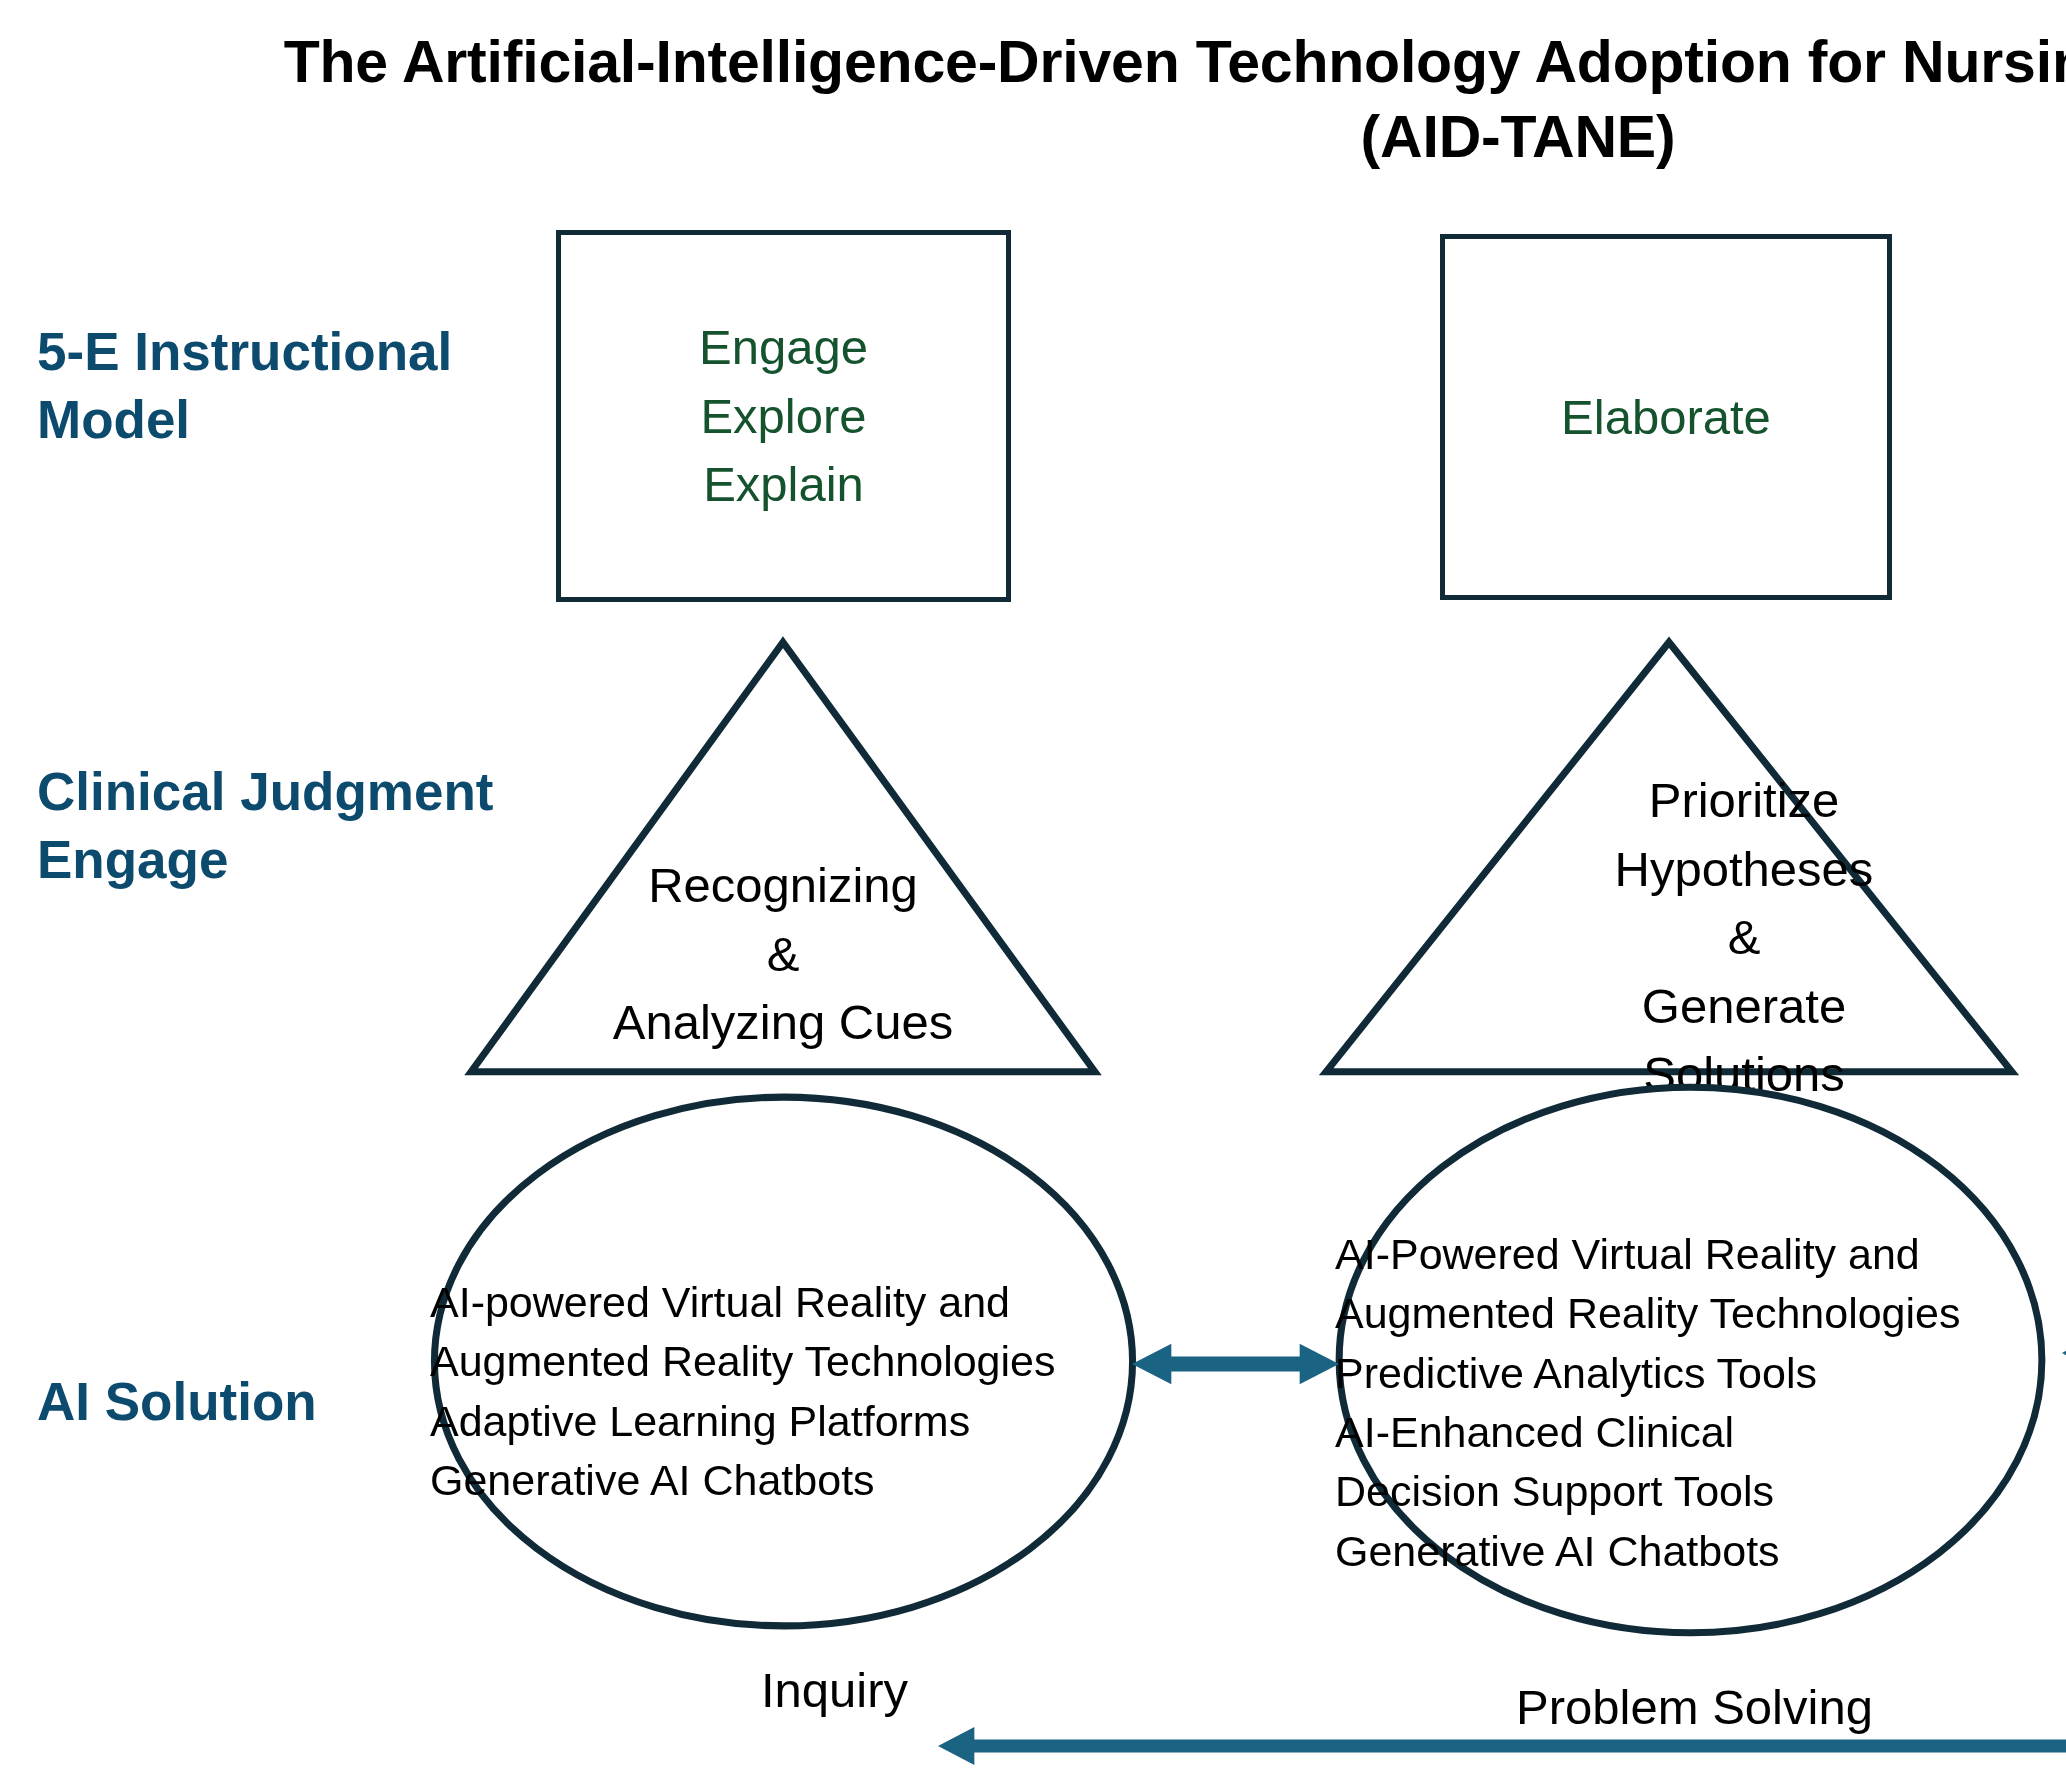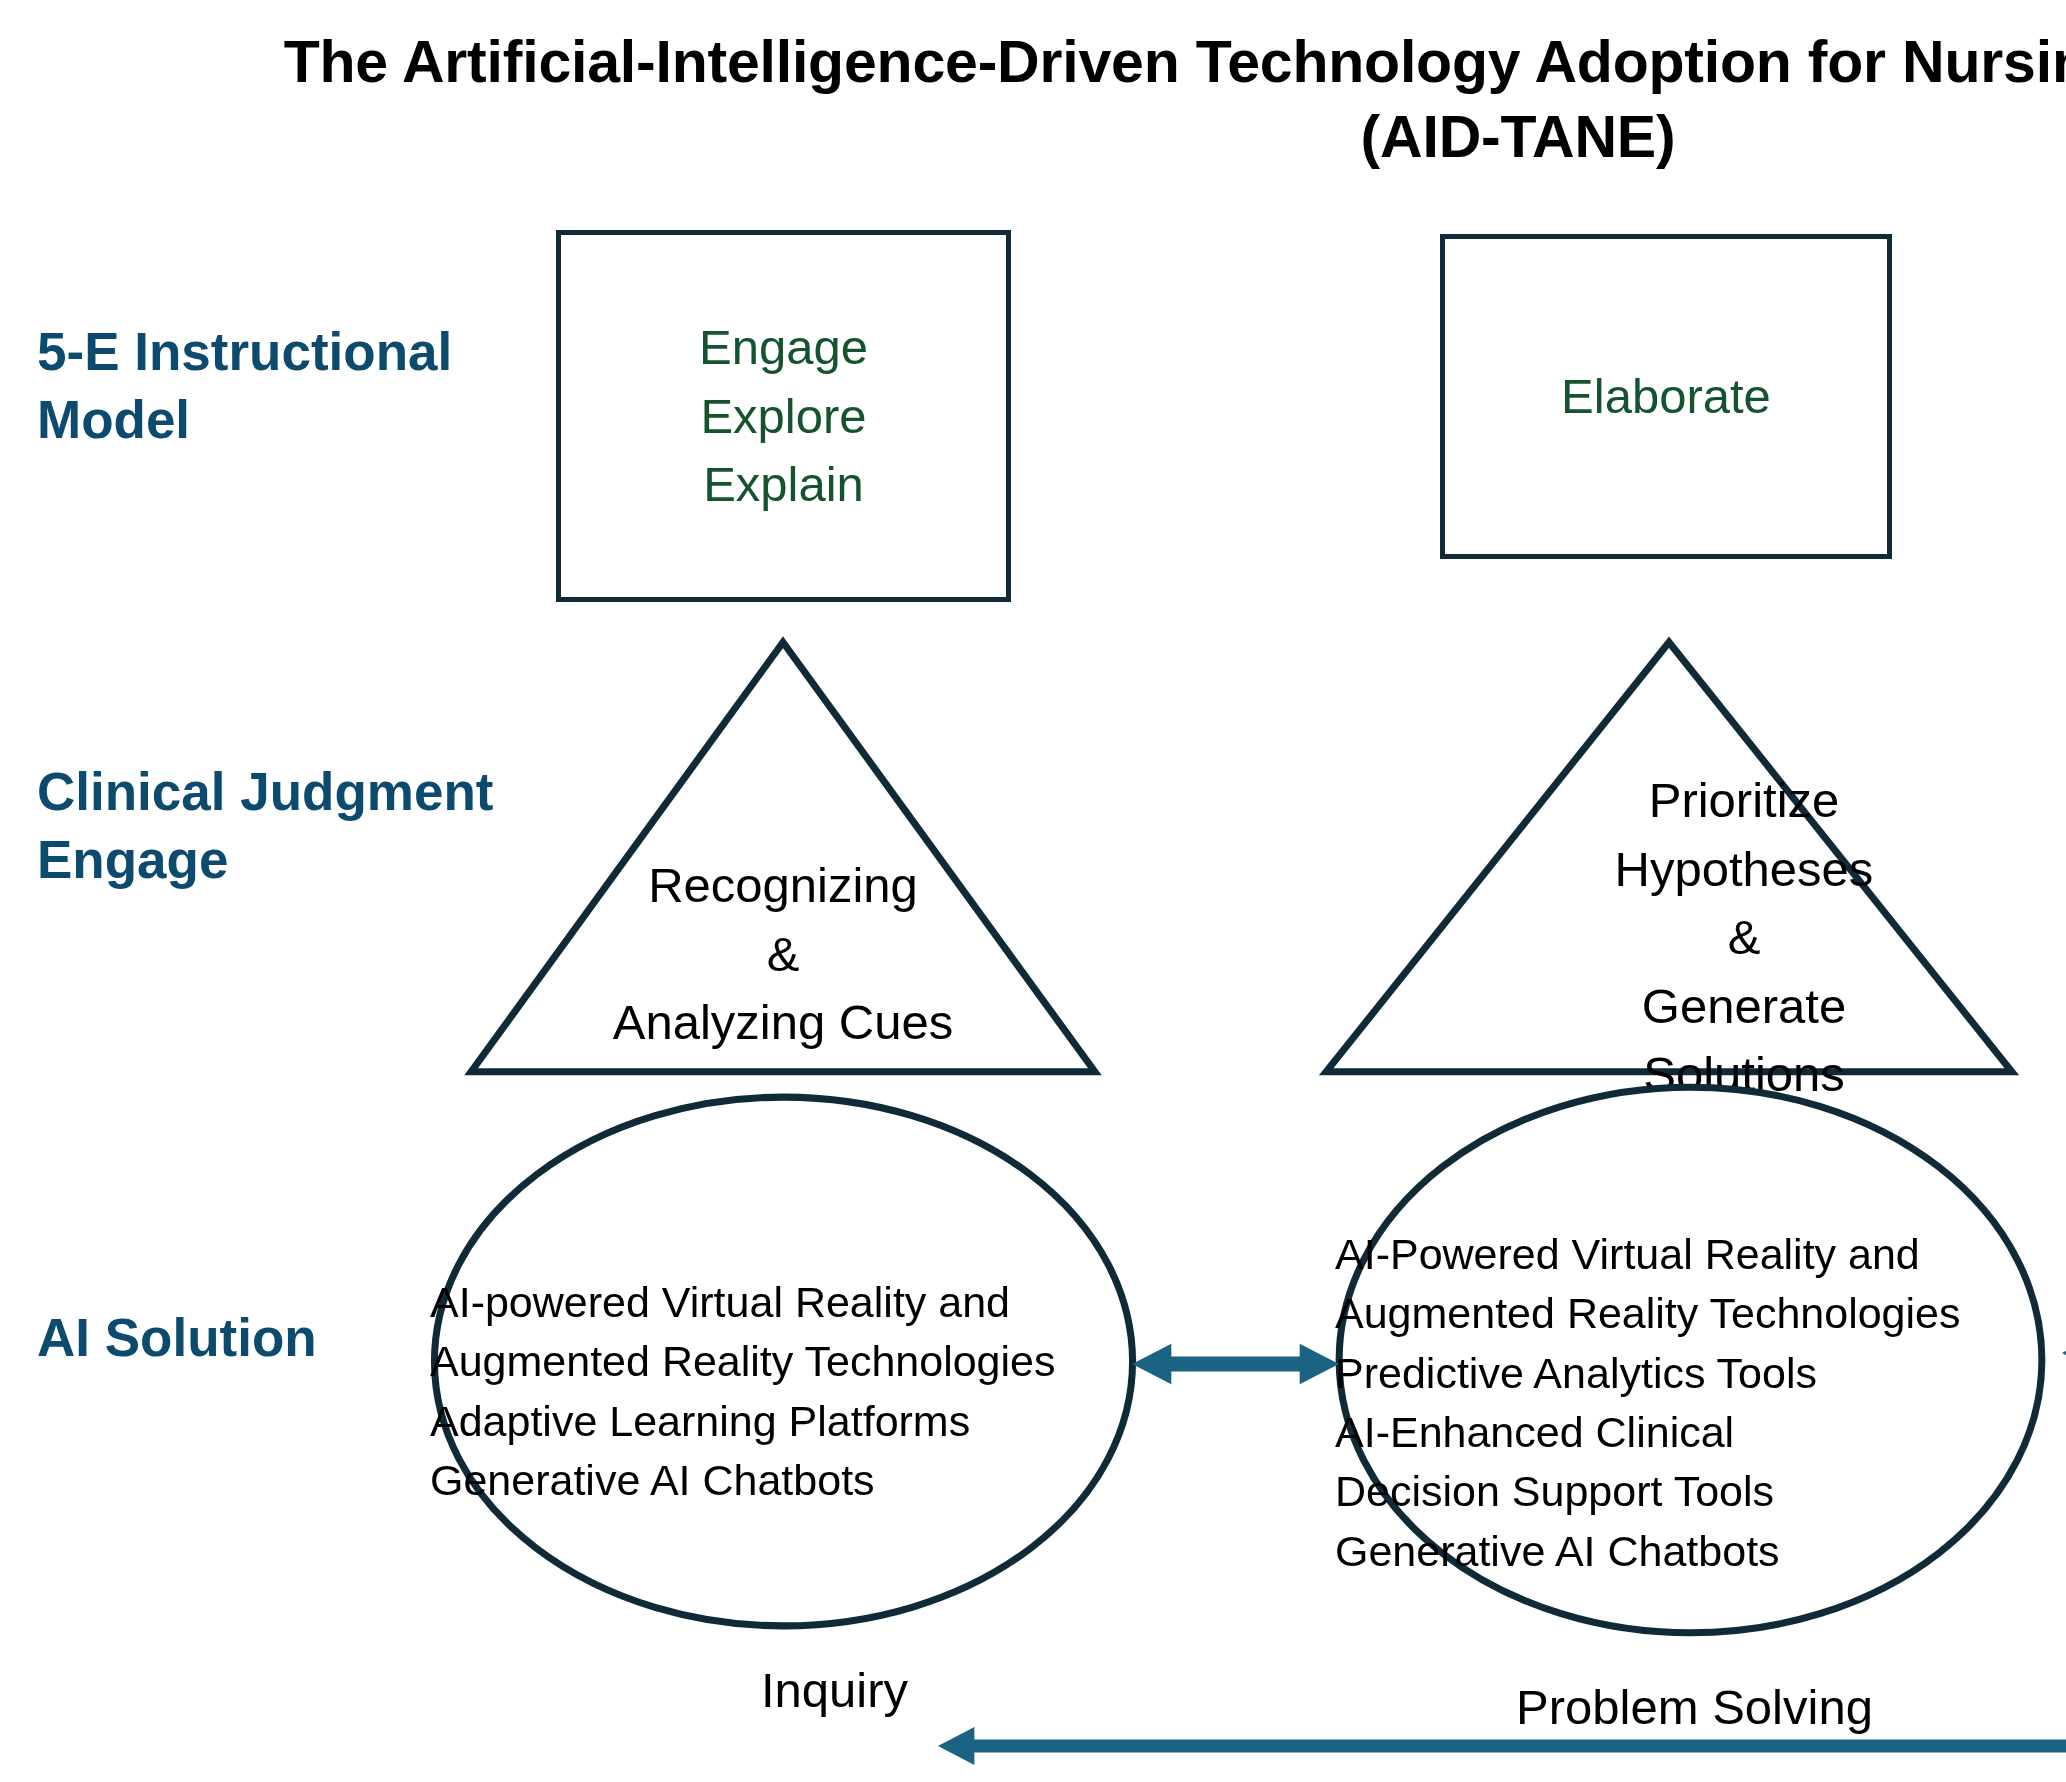--- a/index.html
+++ b/index.html
@@ -39,39 +39,39 @@
     position: absolute;
     font-weight: bold;
     font-size: 53px;
     line-height: 1.28;
     color: #0c4a6e;
     left: 37px;
     white-space: pre-line;
   }
   #rowlabel-5e     { top: 318px;  width: 517px; }
   #rowlabel-cjm    { top: 758px; width: 517px; }
-  #rowlabel-ai     { top: 1304px; width: 517px; }
+  #rowlabel-ai     { top: 1368px; width: 517px; }
 
   
   .ebox {
     position: absolute;
     border: 5.4px solid #102A38;
     background: #ffffff;
     box-sizing: border-box;
     display: flex;
     align-items: center;
     justify-content: center;
     text-align: center;
     font-size: 49px;
     line-height: 1.40;
     color: #14532d;
     white-space: pre-line;
   }
   #box-engage   { left: 556px; top: 230px; width: 455px; height: 372px; }
-  #box-elaborate{ left: 1440px; top: 234px; width: 452px; height: 325px; }
+  #box-elaborate{ left: 1440px; top: 234px; width: 452px; height: 366px; }
 
   
   .tri-wrap {
     position: absolute;
   }
   .tri-wrap svg { display: block; overflow: visible; }
   .tri-text {
     position: absolute;
     text-align: center;
     font-size: 49px;

